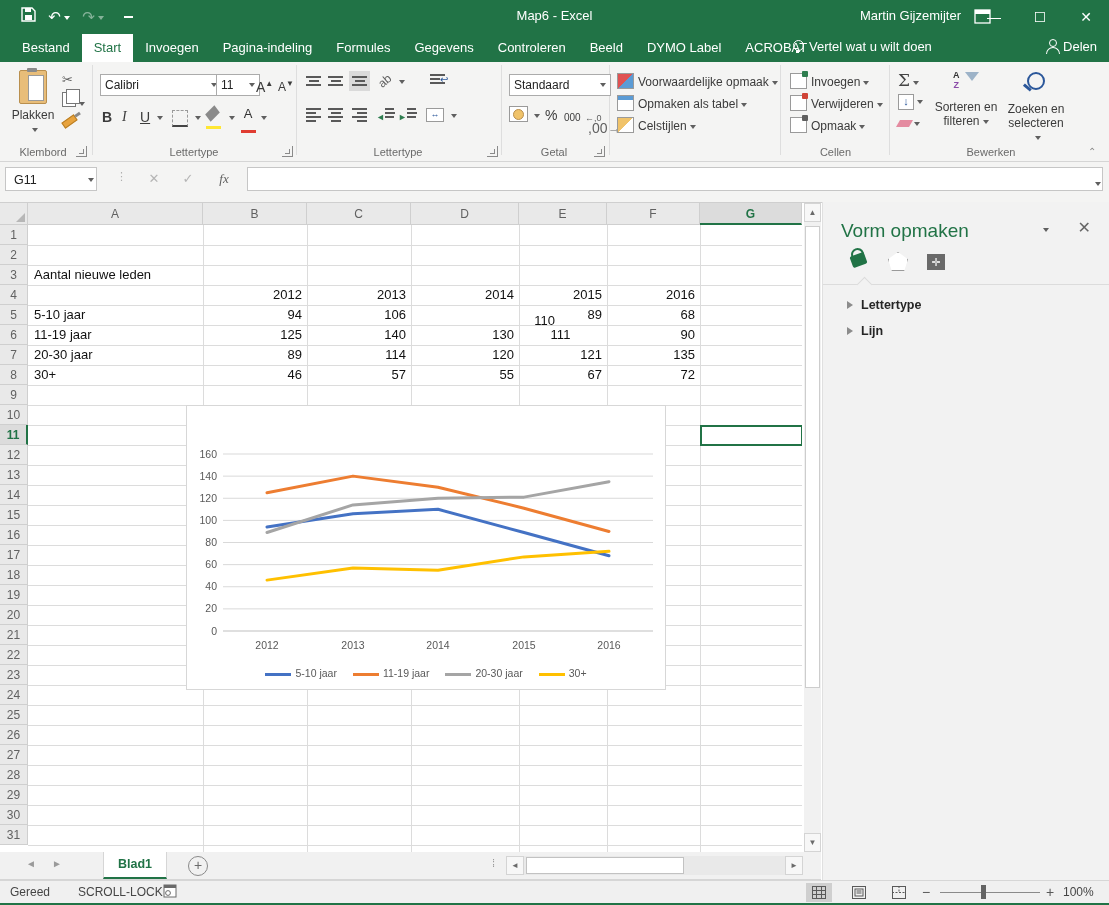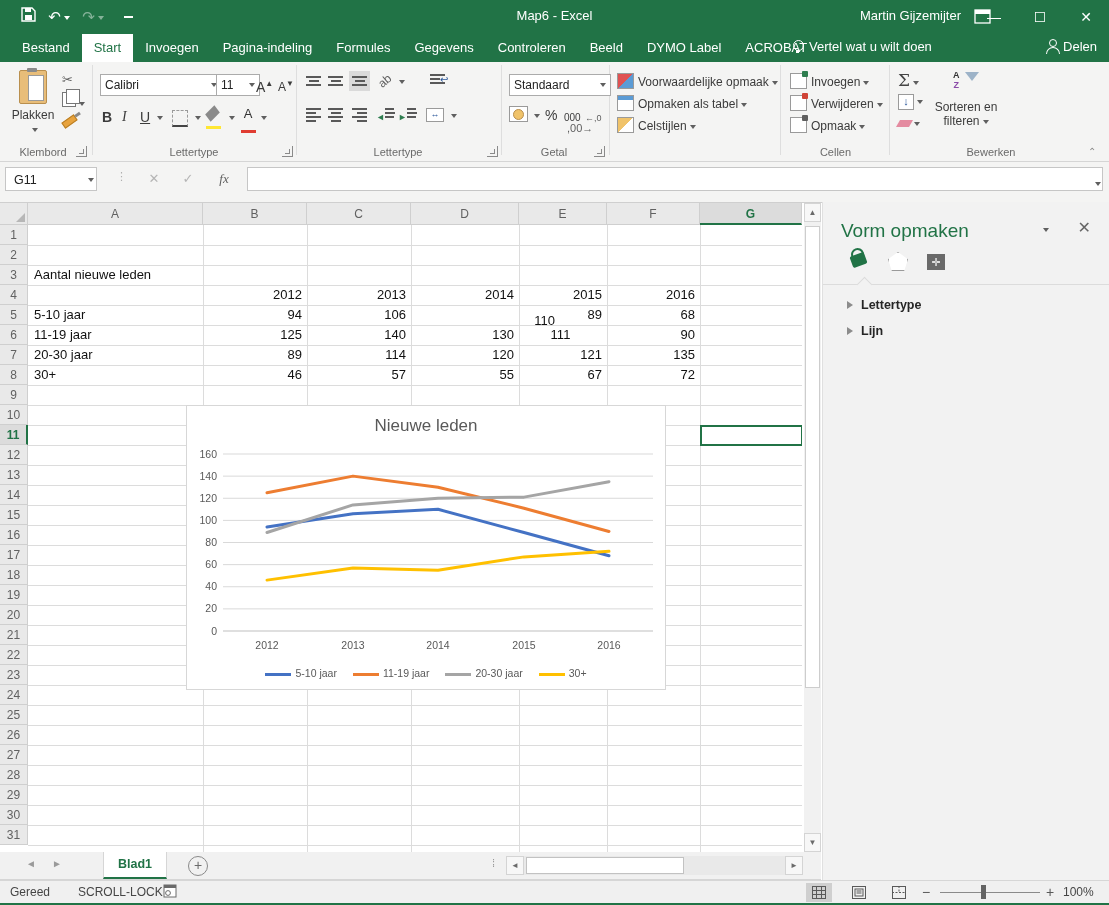--- a/index.html
+++ b/index.html
@@ -237,21 +237,21 @@
   <div class="abs launcher" style="left:487px;"></div>
 
   <div class="abs combo" style="left:509px;top:12px;width:92px;"><span>Standaard</span><span class="caret"></span></div>
   <div class="abs" style="left:509px;top:44px;width:17px;height:14px;border:1px solid #9a9a9a;background:#fff;">
       <span style="position:absolute;left:3px;top:2px;width:9px;height:9px;border-radius:50%;background:#f0c36a;border:1px solid #b98f4e;"></span>
     </div>
   <span class="abs caret" style="left:531px;top:52px;"></span>
   <div class="abs rbtn" style="left:545px;top:44px;font-size:14px;">%</div>
   <div class="abs rbtn" style="left:564px;top:47px;font-size:10px;">000</div>
   <div class="abs rbtn" style="left:585px;top:47px;font-size:9px;color:#5f5f5f;">←,0</div>
-  <div class="abs rbtn" style="left:567px;top:57px;font-size:11px;color:#5f5f5f;">,00→</div>
+  <div class="abs rbtn" style="left:588px;top:57px;font-size:14px;color:#5f5f5f;">,00→</div>
   <div class="abs glabel" style="left:503px;width:102px;">Getal</div>
   <div class="abs launcher" style="left:594px;"></div>
 
   <div id="styles-items">
       <div class="abs stack-item" style="left: 617px; top: 10px;"><span class="sq" style="background: linear-gradient(135deg, rgb(224, 82, 82) 50%, rgb(91, 155, 213) 50%);"></span><span>Voorwaardelijke opmaak</span><span class="caret"></span></div>
       <div class="abs stack-item" style="left: 617px; top: 32px;"><span class="sq" style="background: linear-gradient(rgb(91, 155, 213) 30%, rgb(255, 255, 255) 30%);"></span><span>Opmaken als tabel</span><span class="caret"></span></div>
       <div class="abs stack-item" style="left: 617px; top: 54px;"><span class="sq" style="background: linear-gradient(135deg, rgb(240, 195, 106) 50%, rgb(255, 255, 255) 50%);"></span><span>Celstijlen</span><span class="caret"></span></div>
     </div>
   <div class="abs glabel" style="left:611px;width:168px;margin-top:41px;">Stijlen</div>
 
@@ -264,20 +264,24 @@
 
   <div class="abs" style="left:898px;top:8px;"><span class="sigma">Σ</span><span class="caret"></span></div>
   <div class="abs" style="left:898px;top:32px;"><span class="filldown">↓</span><span class="caret"></span></div>
   <div class="abs" style="left:898px;top:54px;"><span style="display:inline-block;width:13px;height:7px;background:#e48ba0;transform:skewX(-30deg);"></span><span class="caret"></span></div>
   <div class="abs bigbtn" style="left:933px;top:8px;width:66px;">
     <div style="height:26px;">
       <span style="font-size:9px;font-weight:bold;color:#333;display:inline-block;vertical-align:top;">A<br><span style="color:#8b4ba8;">Z</span></span>
       <span class="funnel" style="margin-left:2px;"></span>
     </div>
     <div style="line-height:14px;margin-top:4px;"><span>Sorteren en filteren</span><span class="caret"></span></div>
+  </div>
+  <div class="abs bigbtn" style="left:1004px;top:8px;width:64px;">
+    <div style="height:26px;padding-top:2px;"><span class="mag"></span></div>
+    <div style="line-height:14px;margin-top:4px;"><span>Zoeken en selecteren</span><span class="caret"></span></div>
   </div>
   <div class="abs glabel" style="left:891px;width:200px;">Bewerken</div>
   <div class="abs" style="left:1088px;top:84px;color:#8a8a8a;font-size:10px;">⌃</div>
 </div>
 
 <div id="fbar" class="abs">
   <div id="namebox" class="abs"><span>G11</span><span class="caret" style="float:right;margin-top:10px;margin-right:2px;"></span></div>
   <div class="abs" style="left:116px;top:8px;color:#b0b0b0;font-size:11px;letter-spacing:1px;">⋮</div>
   <div class="abs fbtn" style="left:142px;">✕</div>
   <div class="abs fbtn" style="left:176px;">✓</div>
@@ -398,21 +402,20 @@
       <div class="abs cell num" style="left: 203px; top: 162px; width: 104px;">46</div>
       <div class="abs cell num" style="left: 307px; top: 162px; width: 104px;">57</div>
       <div class="abs cell num" style="left: 411px; top: 162px; width: 108px;">55</div>
       <div class="abs cell num" style="left: 519px; top: 162px; width: 88px;">67</div>
       <div class="abs cell num" style="left: 607px; top: 162px; width: 93px;">72</div>
     </div>
   <div id="g11-box" class="abs" style="left: 700px; top: 222px; width: 103px; height: 21px;"></div>
 </div>
 
 <div id="chart" class="abs">
-  <div id="chart-title" class="abs">Nieuwe leden</div>
   <svg id="chart-svg" class="abs" style="left:0;top:0;" width="478" height="258">
       <line x1="36" y1="225" x2="466" y2="225" stroke="#bfbfbf" stroke-width="1"></line>
       <text x="30" y="228.5" text-anchor="end" font-size="10.5" fill="#595959" font-family="Liberation Sans, sans-serif">0</text>
       <line x1="36" y1="202.875" x2="466" y2="202.875" stroke="#d9d9d9" stroke-width="1"></line>
       <text x="30" y="206.375" text-anchor="end" font-size="10.5" fill="#595959" font-family="Liberation Sans, sans-serif">20</text>
       <line x1="36" y1="180.75" x2="466" y2="180.75" stroke="#d9d9d9" stroke-width="1"></line>
       <text x="30" y="184.25" text-anchor="end" font-size="10.5" fill="#595959" font-family="Liberation Sans, sans-serif">40</text>
       <line x1="36" y1="158.625" x2="466" y2="158.625" stroke="#d9d9d9" stroke-width="1"></line>
       <text x="30" y="162.125" text-anchor="end" font-size="10.5" fill="#595959" font-family="Liberation Sans, sans-serif">60</text>
       <line x1="36" y1="136.5" x2="466" y2="136.5" stroke="#d9d9d9" stroke-width="1"></line>

